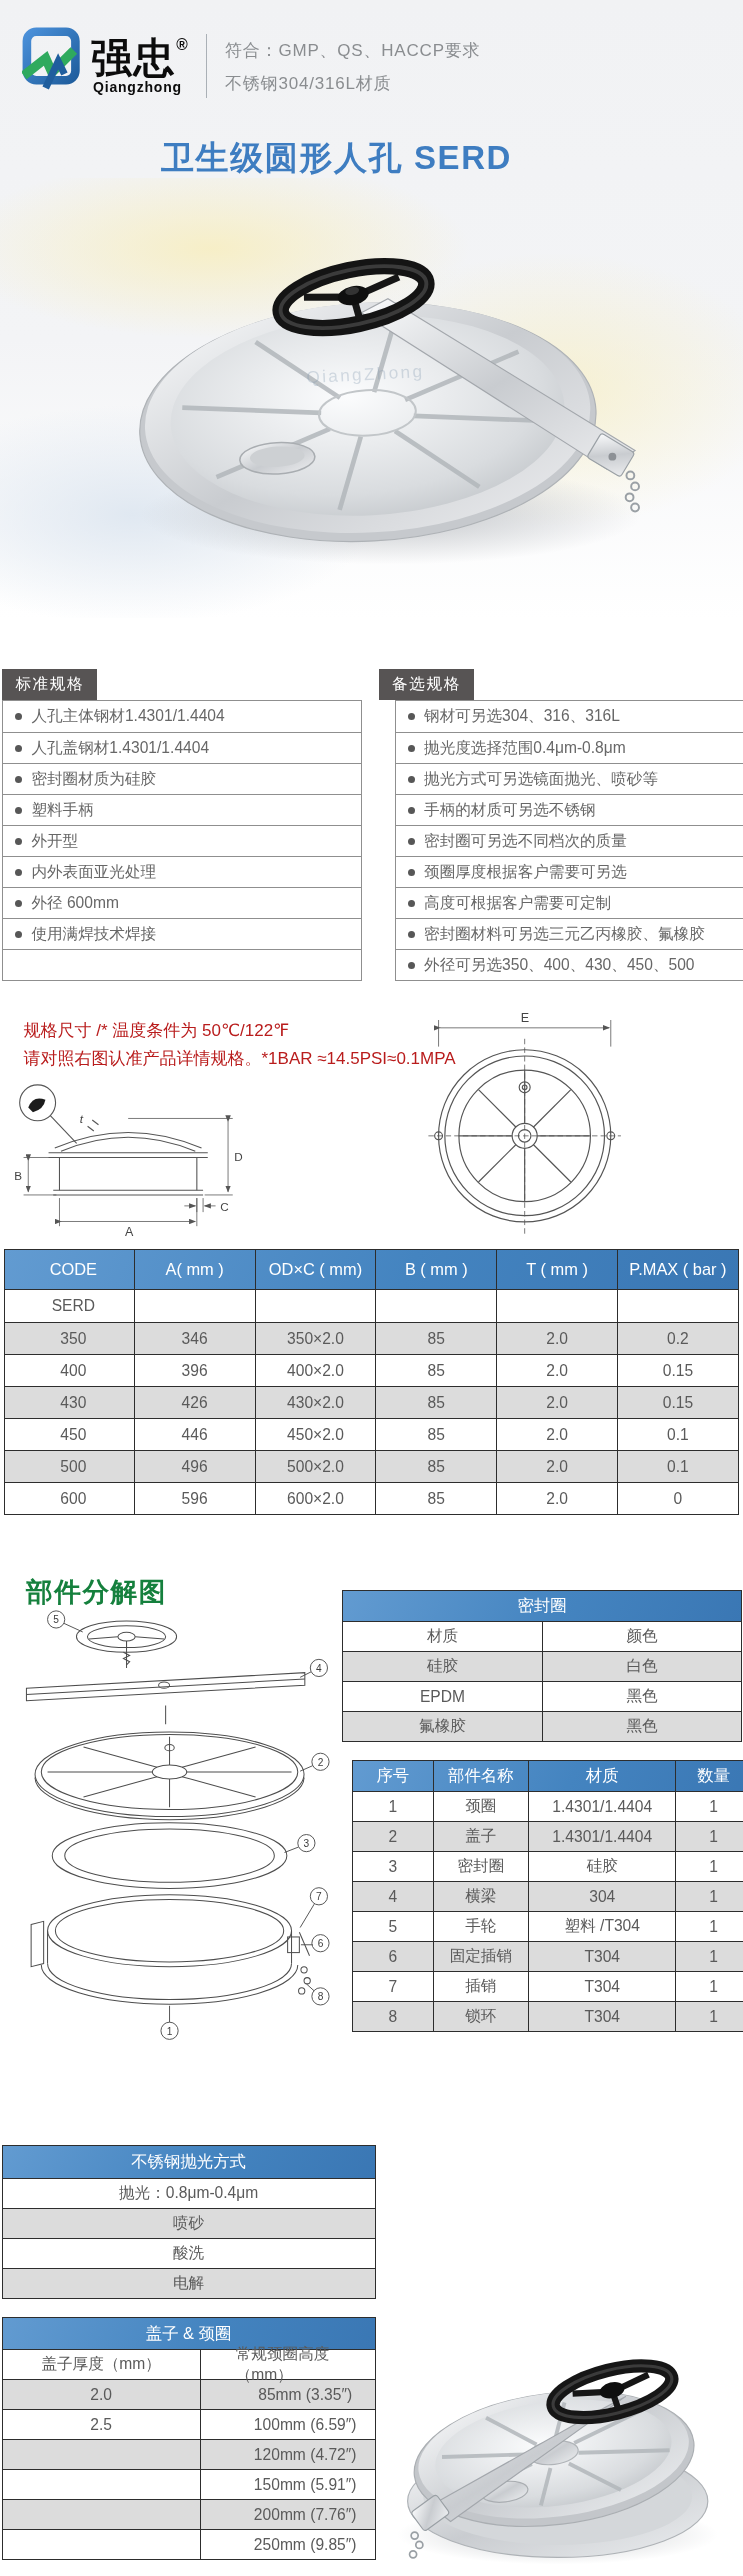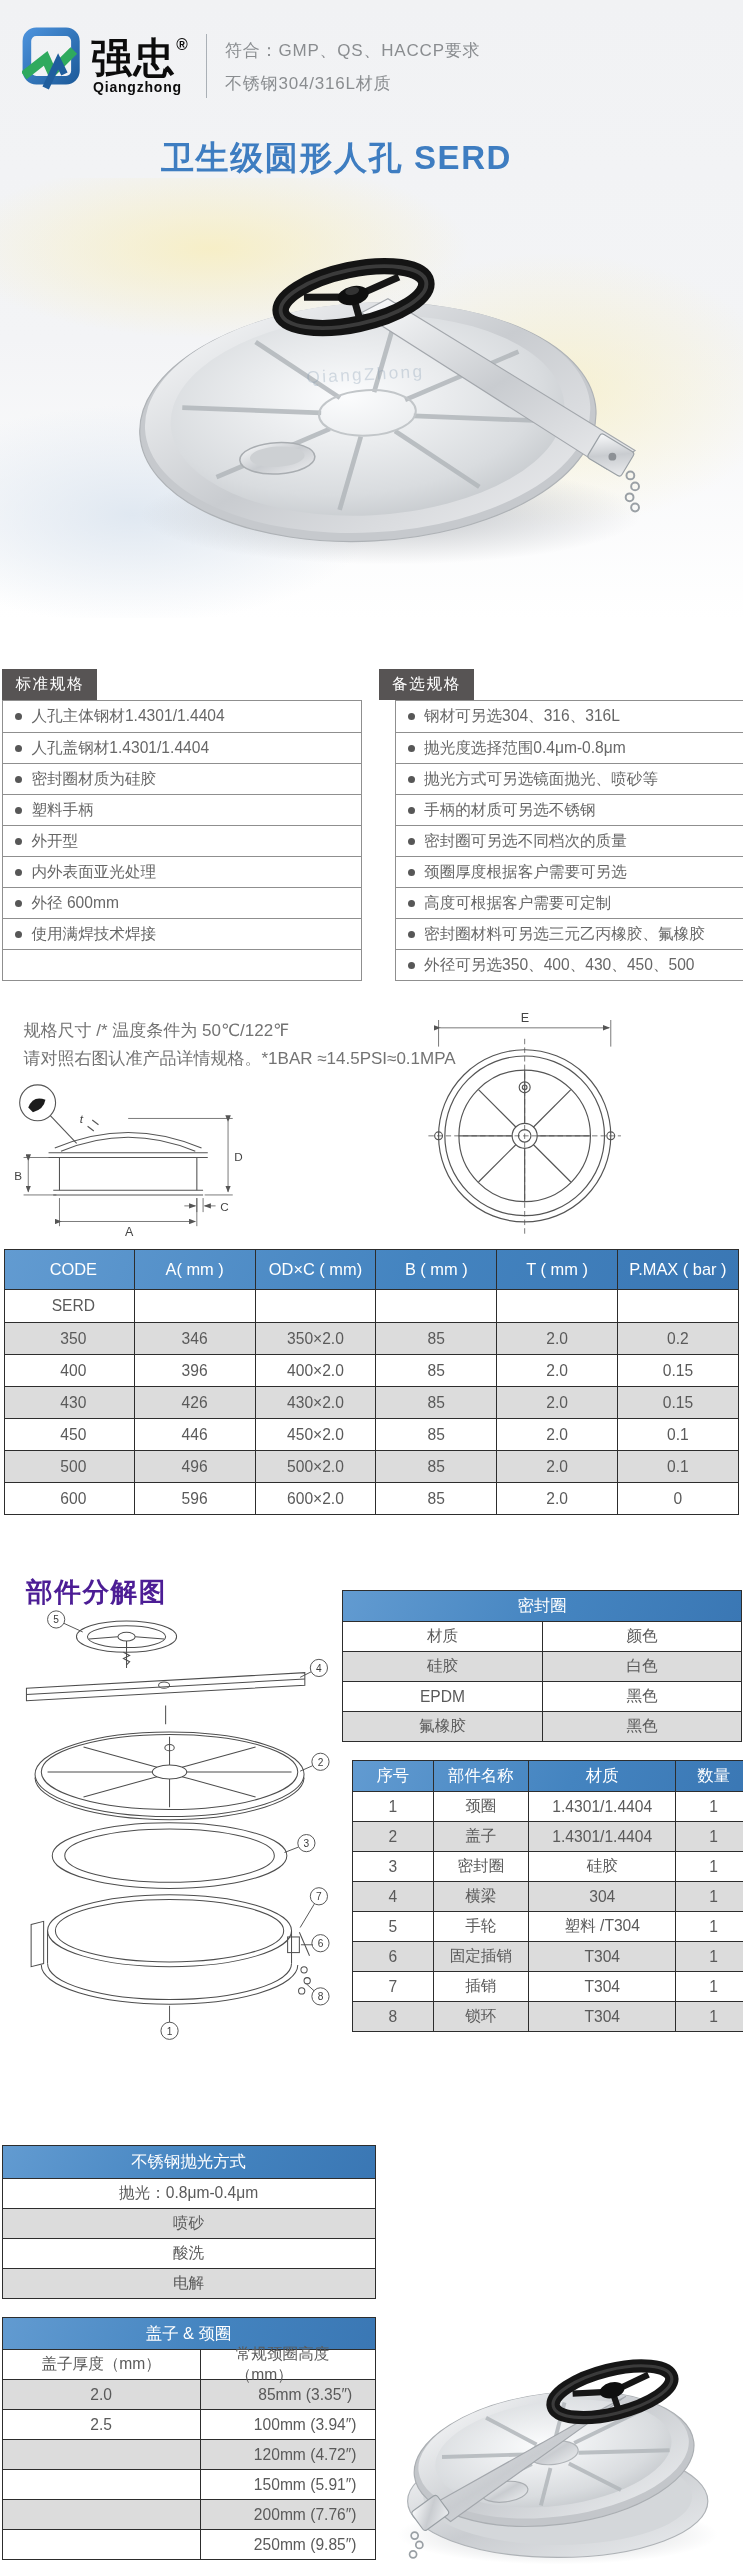--- a/index.html
+++ b/index.html
@@ -24,21 +24,21 @@
   .tab { background:#575454; color:#ffffff; font-size:15.6px;
          display:flex; align-items:center; justify-content:center; letter-spacing:1.6px; }
   .speclist { background:#ffffff; border:0.8px solid #8f8f8f; }
   .specrow { height:31px; display:flex; align-items:center; padding-left:11.7px;
              font-size:15.6px; color:#676767; border-top:0.8px solid #8f8f8f; }
   .specrow:first-child { border-top:none; }
   .dot { width:7px; height:7px; border-radius:50%; background:#575757; margin-right:9.4px; flex:none; }
   .specrow.empty .dot { visibility:hidden; }
 
   
-  .notice { left:23.5px; top:1017px; color:#737373; font-size:17px; line-height:28px; }
+  .notice { left:23.5px; top:1017px; color:#b91c1c; font-size:17px; line-height:28px; }
 
   
   .tbl { border:0.8px solid #2d2d2d; background:#ffffff; }
   .tr { display:flex; }
   .tr + .tr { border-top:0.8px solid #2d2d2d; }
   .td { display:flex; align-items:center; justify-content:center;
         font-size:15.6px; color:#5a5a5a; border-left:0.8px solid #2d2d2d; }
   .td:first-child { border-left:none; }
   .th-row { background:linear-gradient(115deg,#629bd1 0%,#4484c0 55%,#3a77b4 100%); }
   .th-row .td { color:#ffffff; font-size:16.4px; }
@@ -57,21 +57,21 @@
   .parts .td.c1 { width:20%; } .parts .td.c2 { width:24%; }
   .parts .td.c3 { width:37%; } .parts .td.c4 { width:19%; }
 
   .polish .tr { height:30px; }
   .polish .tr.titlerow { height:32px; }
 
   .cover .tr { height:30px; }
   .cover .tr.titlerow { height:31px; }
   .cover .td.l { width:53%; } .cover .td.r { width:47%;padding-left:35px; }
 
-  .sec-title { font-size:26.6px; font-weight:700; color:#4c1d95; letter-spacing:1.6px; }
+  .sec-title { font-size:26.6px; font-weight:700; color:#15803d; letter-spacing:1.6px; }
 
   svg text { font-family:"Liberation Sans","DejaVu Sans",sans-serif; }
 </style>
 </head>
 <body>
 
 <div id="page">
 
   <div class="abs hero">
 
@@ -591,21 +591,21 @@
     <div class="tr">
       <div class="td l">盖子厚度（mm）</div>
       <div class="td r">常规颈圈高度（mm）</div>
     </div>
     <div class="tr gray">
       <div class="td l">2.0</div>
       <div class="td r">85mm (3.35″)</div>
     </div>
     <div class="tr">
       <div class="td l">2.5</div>
-      <div class="td r">100mm (3.94″)</div>
+      <div class="td r">100mm (6.59″)</div>
     </div>
     <div class="tr gray">
       <div class="td l"></div>
       <div class="td r">120mm (4.72″)</div>
     </div>
     <div class="tr">
       <div class="td l"></div>
       <div class="td r">150mm (5.91″)</div>
     </div>
     <div class="tr gray">

